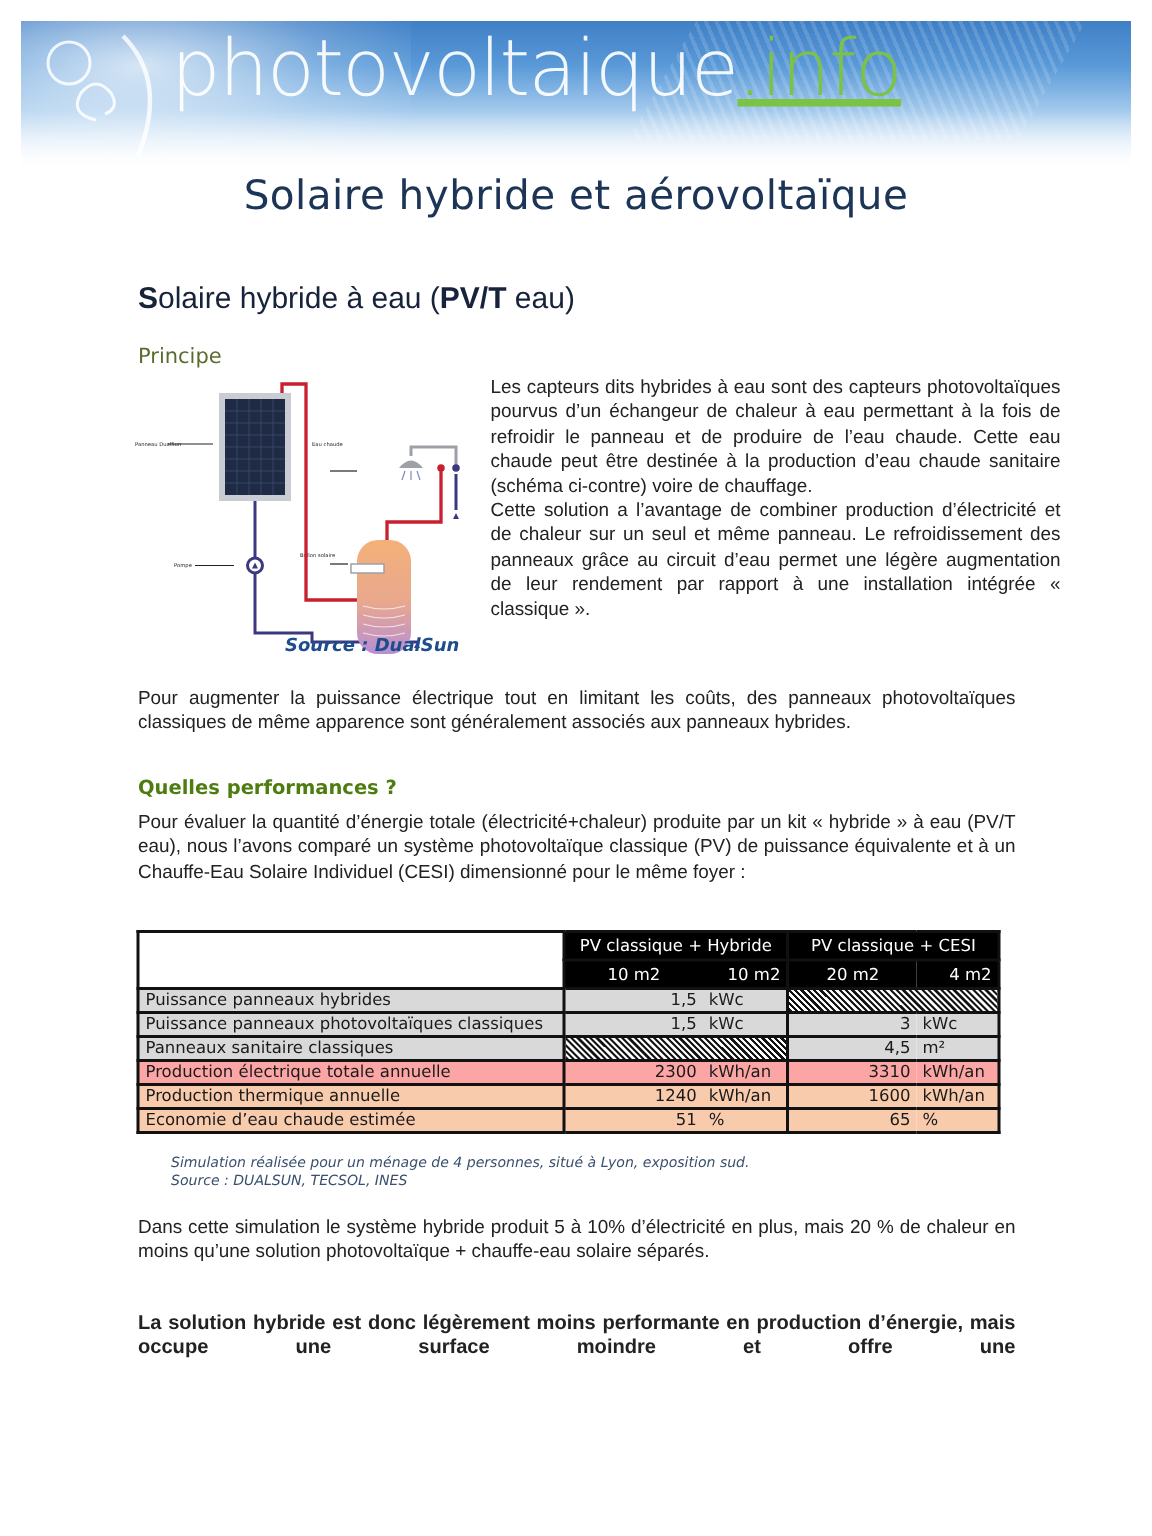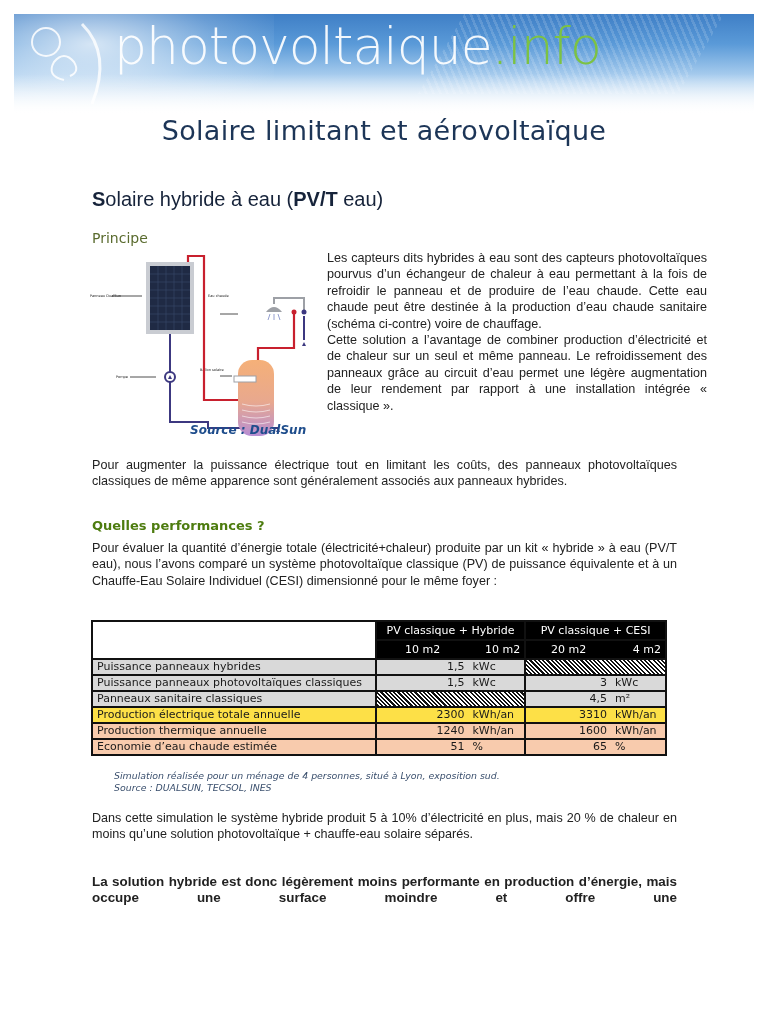--- a/index.html
+++ b/index.html
@@ -10,21 +10,21 @@
     background: linear-gradient(180deg, #3f7fc6 0%, #5a9ad8 30%, #a9cdee 62%, #ffffff 100%); }
   .banner::before { content: ""; position: absolute; left: 0; top: 0; width: 260px; height: 100px;
     background: radial-gradient(ellipse at 30% 30%, rgba(255,255,255,0.75) 0%, rgba(255,255,255,0.2) 50%, rgba(255,255,255,0) 80%); }
   .banner::after { content: ""; position: absolute; left: 0; top: 60px; width: 100%; height: 40px;
     background: linear-gradient(180deg, rgba(255,255,255,0) 0%, #ffffff 100%); }
   .banner .panel-shape { position: absolute; left: 430px; top: -10px; width: 260px; height: 90px; transform: skewX(-30deg);
     background: repeating-linear-gradient(45deg, rgba(255,255,255,0.18) 0 2px, rgba(255,255,255,0) 2px 5px); opacity: 0.8; }
   .banner .swirl { position: absolute; left: 10px; top: 6px; }
   .logo-text { position: absolute; left: 100px; top: 2px; font-family: "DejaVu Sans", sans-serif; font-weight: 200;
     font-size: 52px; letter-spacing: -1px; color: rgba(255,255,255,0.92); z-index: 2; }
-  .logo-text .tld { color: #7cc243; }
+  .logo-text .tld { color: #7cc243; text-decoration: underline; }
 
   .page-title { position: absolute; left: 0; width: 768px; top: 115px; text-align: center;
     font-size: 27px; color: #1c3557; font-family: "DejaVu Sans", sans-serif; letter-spacing: 0.3px; }
 
   .section-title { position: absolute; left: 92px; top: 188px; font-family: "Liberation Sans", sans-serif; font-size: 20px; color: #16233a; }
   .section-title .bigS { font-weight: bold; }
   .section-title .b { font-weight: bold; }
 
   .subhead { position: absolute; left: 92px; font-size: 14px; color: #5a6b2e; font-family: "DejaVu Sans", sans-serif; }
   .subhead.principe { top: 230px; }
@@ -45,21 +45,21 @@
   
   .tbl { position: absolute; left: 91px; top: 620px; width: 576px; border-collapse: collapse; font-family: "DejaVu Sans", sans-serif; font-size: 11px; }
   .tbl td { border: 2px solid #111; padding: 0 4px; height: 14px; line-height: 14px; white-space: nowrap; }
   .tbl .hdr-blank { background: #ffffff; border-right: none; }
   .tbl .hdr { background: #000; color: #fff; height: 17px; font-size: 11px; }
   .tbl .hdr-group { text-align: center; }
   .tbl .hdr-sub td { height: 17px; }
   .tbl .num { text-align: right; width: 60px; border-right: none; padding-left: 36px; }
   .tbl .unit { text-align: left; width: 50px; border-left: none; }
   .row-grey td { background: #d9d9d9; }
-  .row-blue td { background: #fde047; }
+  .row-blue td { background: #fca5a5; }
   .row-orange td { background: #f8cbad; }
   .hatch { background: repeating-linear-gradient(45deg, #111 0 1.5px, #fff 1.5px 3px) !important; }
   .tbl .label { width: 282px; }
 
   .footnote { position: absolute; left: 114px; font-family: "DejaVu Sans", sans-serif; font-style: italic; font-size: 9.4px; color: #3a4f6d; }
   .fn1 { top: 770px; }
   .fn2 { top: 782px; }
 </style>
 </head>
 <body>
@@ -67,21 +67,21 @@
 <div class="banner">
   <div class="panel-shape"></div>
   <svg class="swirl" width="90" height="90" viewBox="0 0 90 90">
     <circle cx="22" cy="22" r="14" fill="none" stroke="#ffffff" stroke-width="2" opacity="0.85"></circle>
     <path d="M40 60 q -18 -4 -10 -18 q 10 -12 20 0 q 6 10 -4 14" fill="none" stroke="#ffffff" stroke-width="2" opacity="0.85"></path>
     <path d="M58 4 q 30 30 10 80" fill="none" stroke="#ffffff" stroke-width="3" opacity="0.8"></path>
   </svg>
   <div class="logo-text"><span>photovoltaique</span><span class="tld">.info</span></div>
 </div>
 
-<div class="page-title">Solaire limitant et aérovoltaïque</div>
+<div class="page-title">Solaire hybride et aérovoltaïque</div>
 
 <div class="section-title"><span class="bigS">S</span><span>olaire hybride à eau (</span><span class="b">PV/T</span><span> eau)</span></div>
 
 <div class="subhead principe">Principe</div>
 
 <svg class="diagram" viewBox="0 0 230 190">
 
   <g>
     <rect x="58" y="10" width="48" height="72" fill="#c9ccd2"></rect>
     <rect x="62" y="14" width="40" height="64" fill="#1f2a44"></rect>

